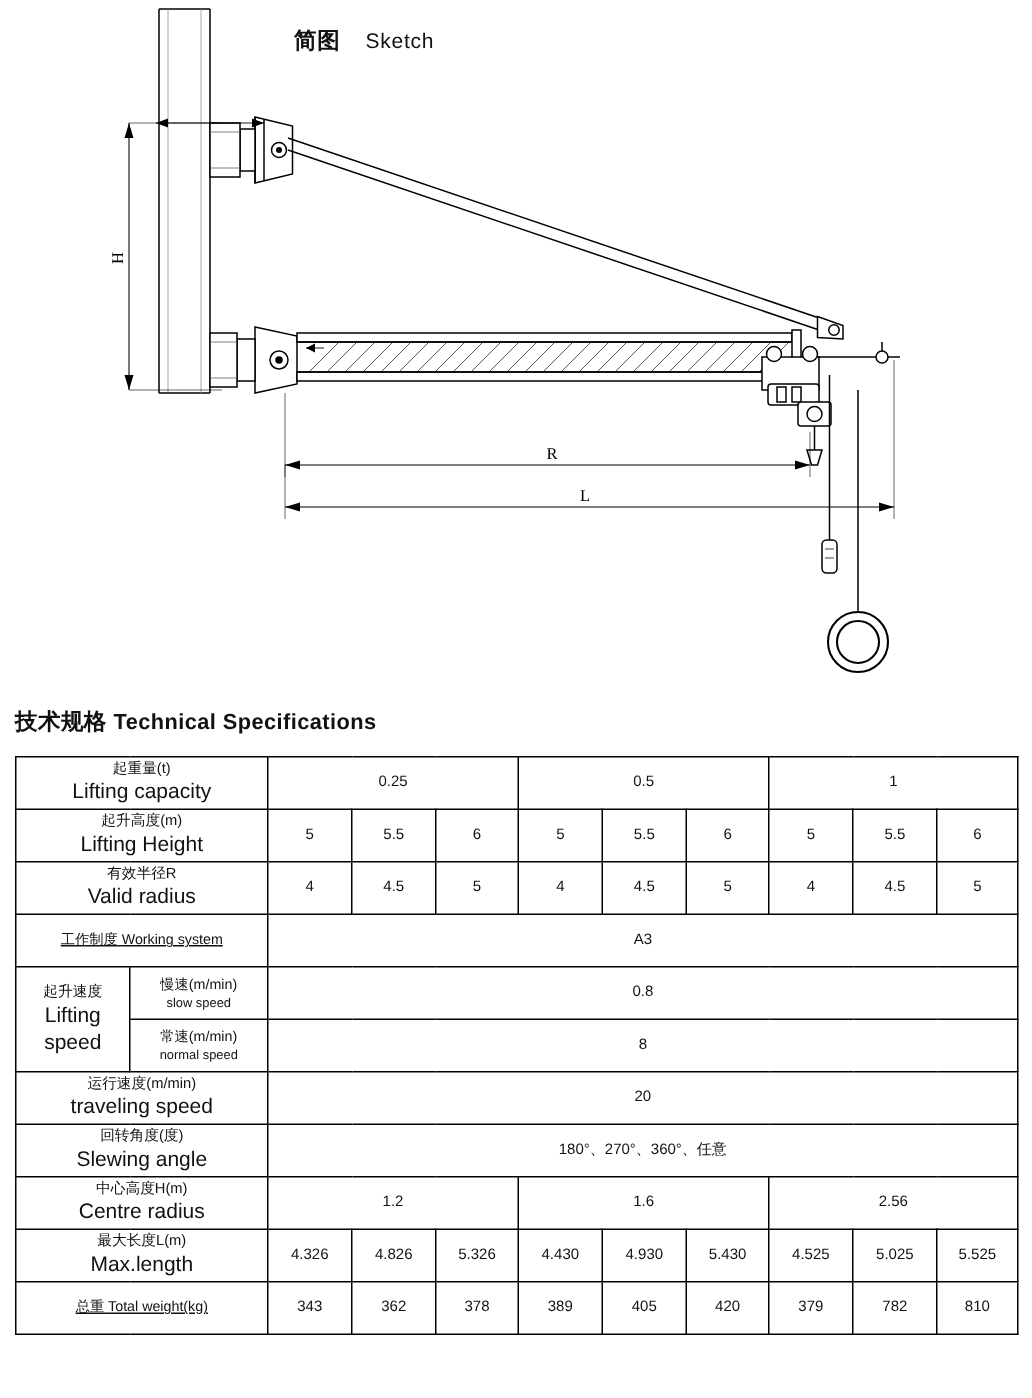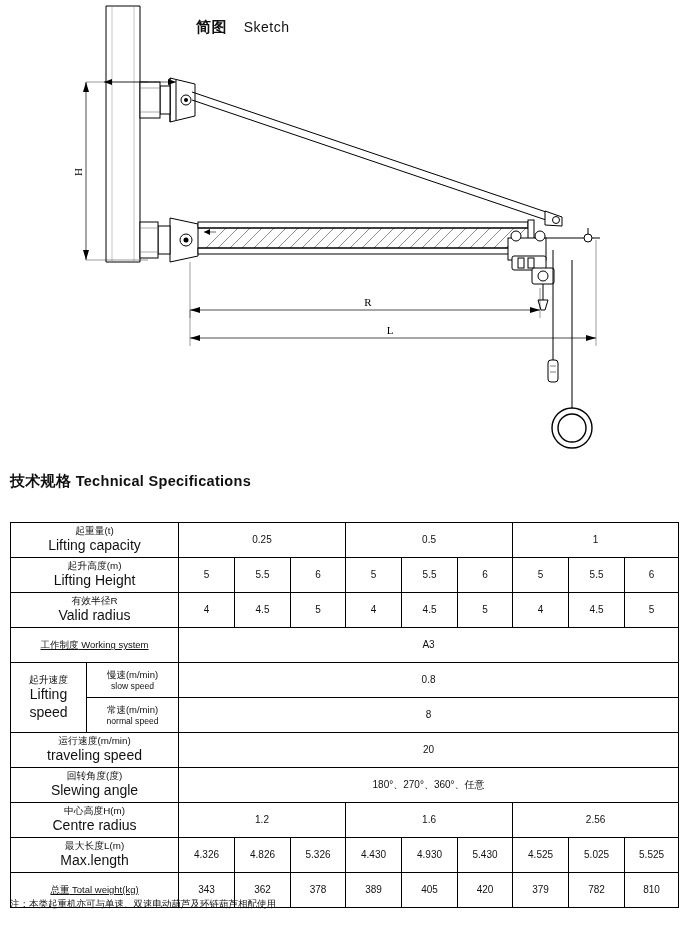--- a/index.html
+++ b/index.html
@@ -57,21 +57,20 @@
     position: absolute;
     left: 10px;
     top: 504px;
     width: 668px;
   }
   table.spec {
     border-collapse: collapse;
     width: 668px;
     table-layout: fixed;
     font-size: 9.5px;
-    margin-top: 18px;
   }
   table.spec td {
     border: 1px solid #000;
     text-align: center;
     vertical-align: middle;
     padding: 2px 1px;
     line-height: 1.25;
     height: 30px;
   }
   td.lbl {
@@ -389,14 +388,13 @@
         <td class="val">420</td>
         <td class="val">379</td>
         <td class="val">782</td>
         <td class="val">810</td>
       </tr>
     </tbody>
   </table>
 </div>
 
 <div id="note">
-  <div>注：本类起重机亦可与单速、双速电动葫芦及环链葫芦相配使用</div>
 </div>
 
 </body></html>

